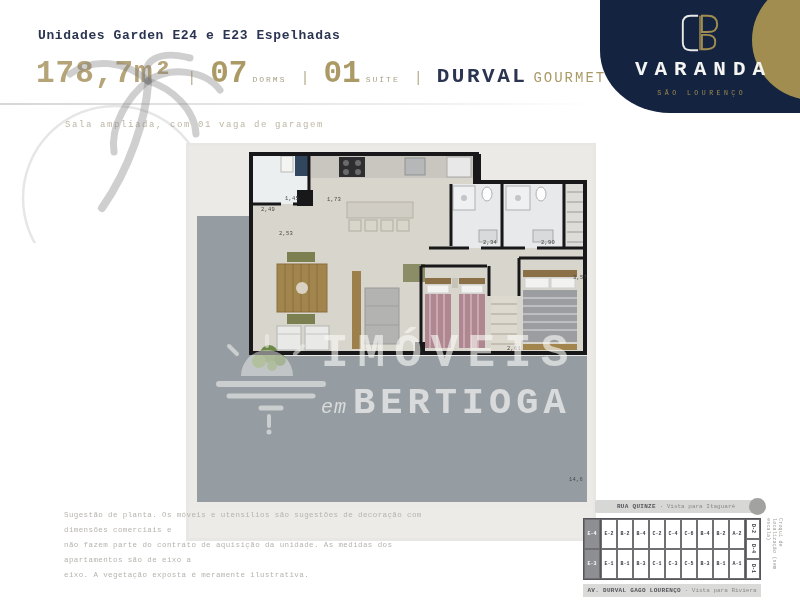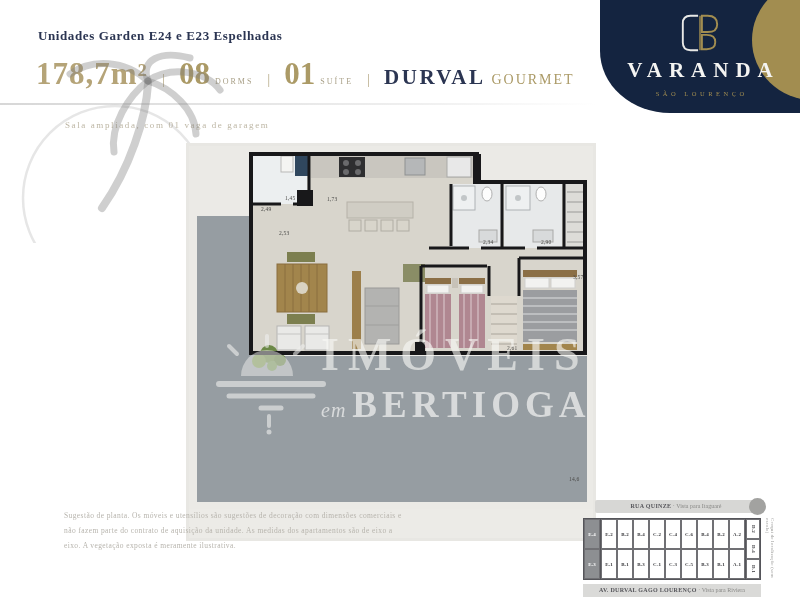--- a/index.html
+++ b/index.html
@@ -1,18 +1,18 @@
 <!DOCTYPE html>
 <html><head>
 <meta charset="utf-8">
 <style>
   * { margin:0; padding:0; box-sizing:border-box; }
   html,body { background:#fff; }
   .canvas { position:relative; width:800px; height:600px; background:#ffffff; overflow:hidden;
-            font-family:Liberation Serif, serif; }
+            font-family:Liberation Mono, monospace; }
 
   
   .title { position:absolute; left:38px; top:28px; font-size:13px; font-weight:700;
            color:#2b3552; letter-spacing:.6px; }
   .specs { position:absolute; left:36px; top:56px; display:flex; align-items:baseline; }
   .area  { font-size:31px; font-weight:700; color:#b5a478; letter-spacing:1px; }
   .sep   { font-size:15px; color:#b9ad8b; margin:0 14px; }
   .num   { font-size:31px; font-weight:700; color:#ab9a66; }
   .lbl   { font-size:8px; color:#a89f86; letter-spacing:2px; margin-left:5px; }
   .varanda { font-size:21px; font-weight:800; color:#2b3552; letter-spacing:2.5px; }
@@ -80,21 +80,21 @@
 </style>
 </head>
 <body>
 
 <div class="canvas">
 
   <div class="title">Unidades Garden E24 e E23 Espelhadas</div>
   <div class="specs">
     <span class="area">178,7m²</span>
     <span class="sep">|</span>
-    <span class="num">08</span>
+    <span class="num">07</span>
     <span class="lbl">DORMS</span>
     <span class="sep">|</span>
     <span class="num">01</span>
     <span class="lbl">SUÍTE</span>
     <span class="sep">|</span>
     <span class="varanda">DURVAL</span>
     <span class="gourmet">GOURMET</span>
   </div>
   <div class="subtitle">Sala ampliada, com 01 vaga de garagem</div>
   <div class="horizon-line"></div>

